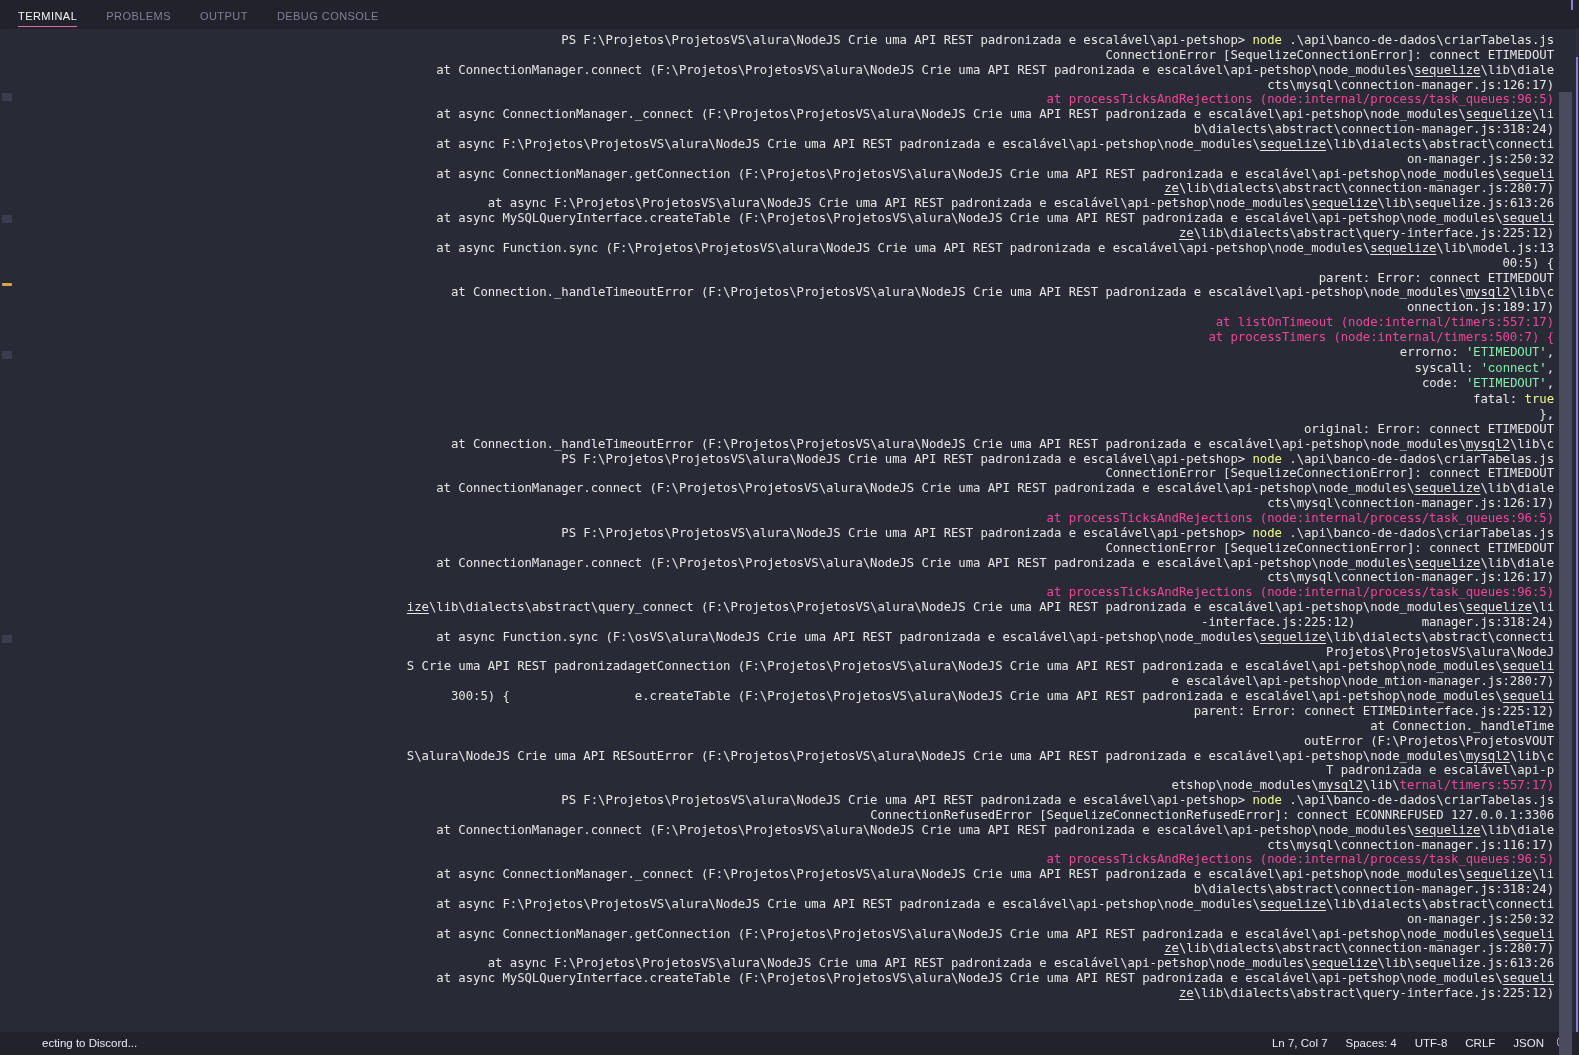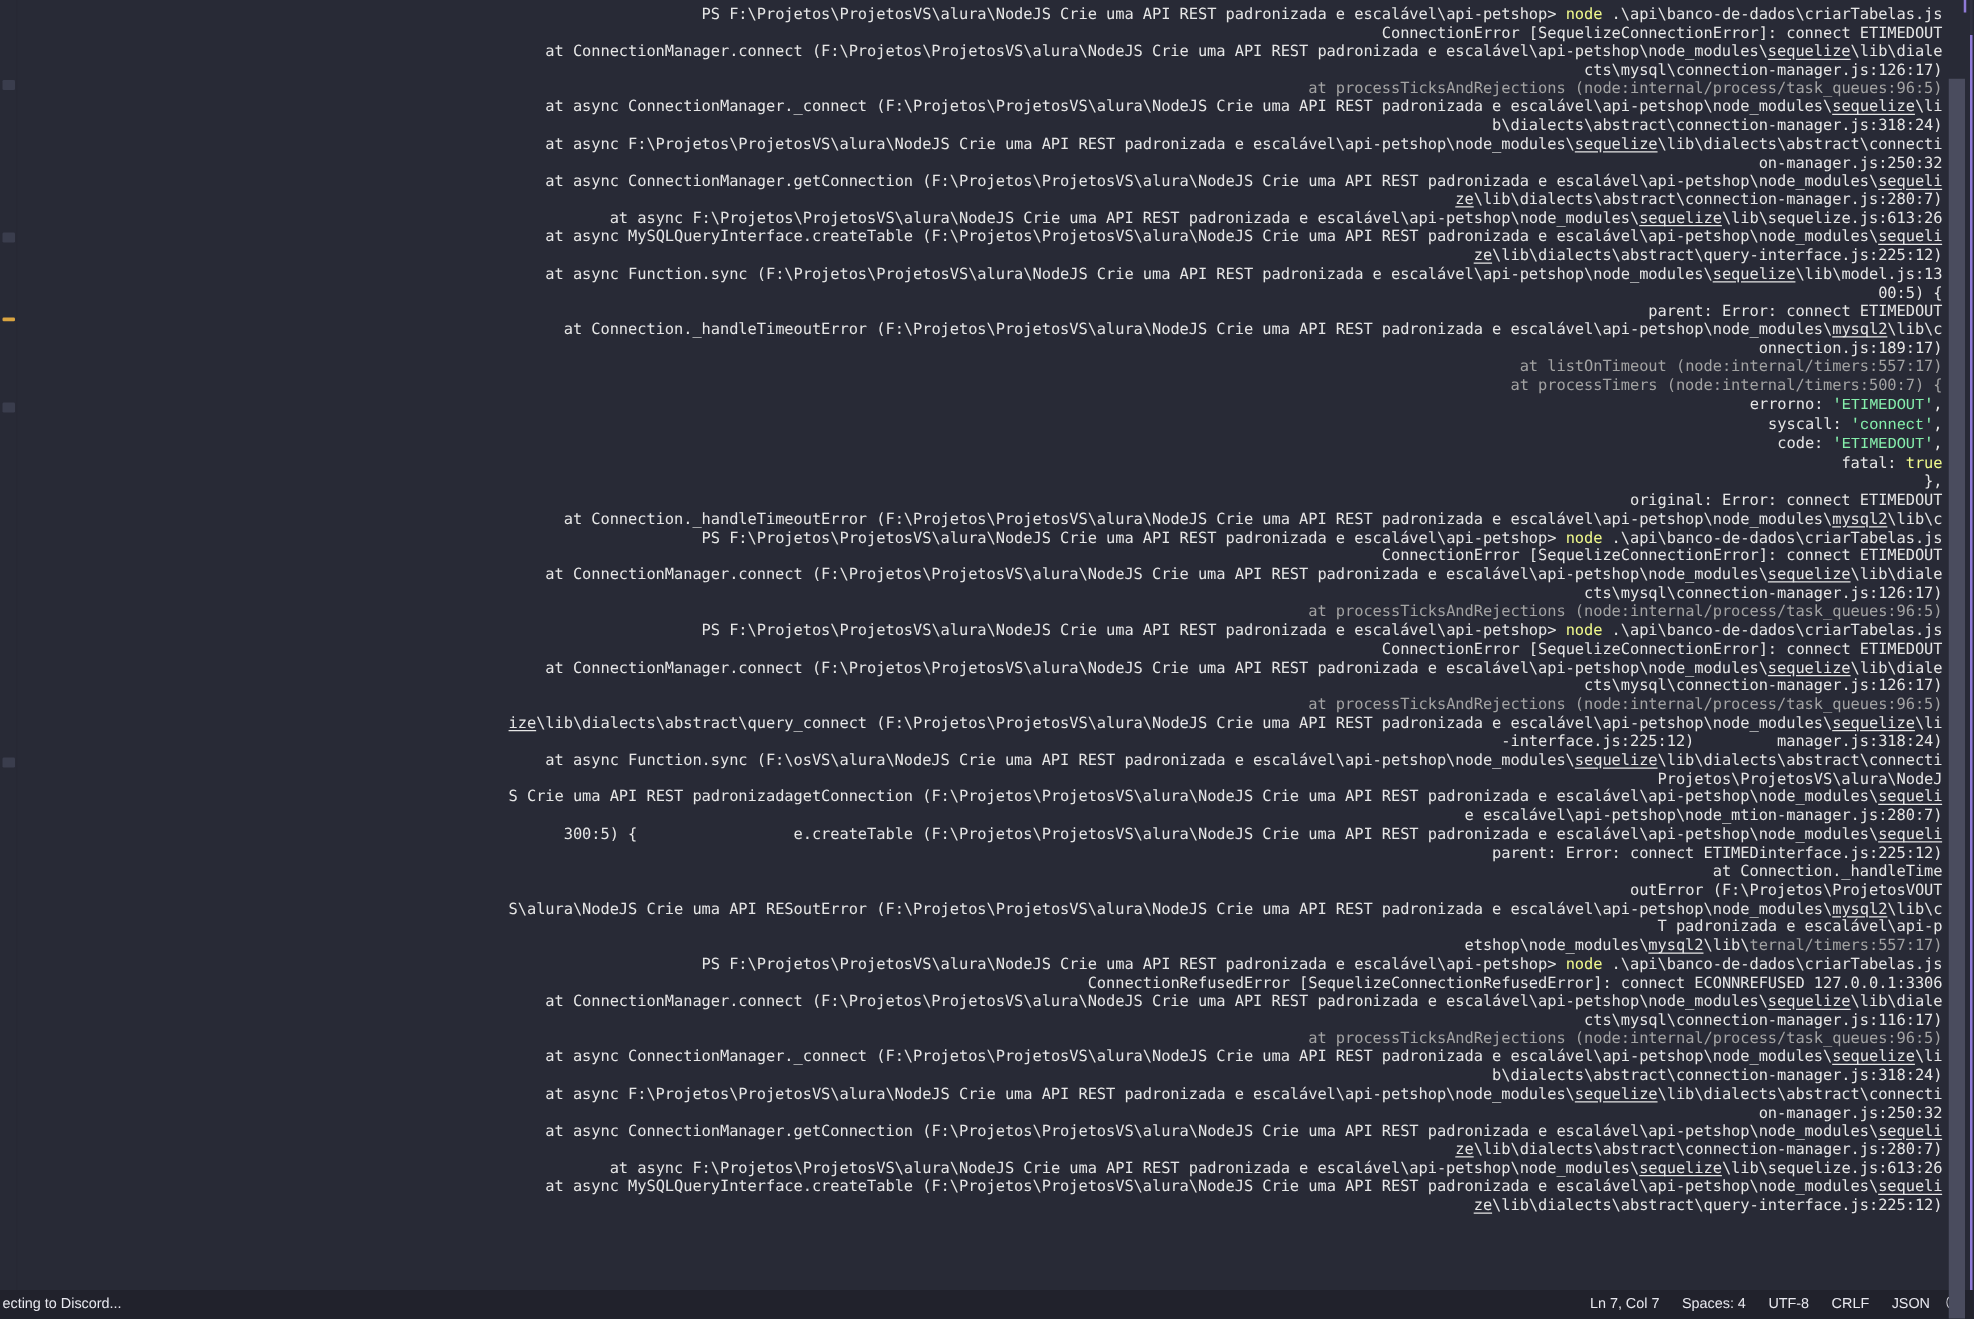--- a/index.html
+++ b/index.html
@@ -82,21 +82,21 @@
     text-align: right;
   }
   .term-line {
     font-family: "DejaVu Sans Mono", monospace;
     font-size: 12.3px;
     line-height: 14.85px;
     color: #e6e6e6;
     white-space: pre;
     letter-spacing: -0.05px;
   }
-  .dim   { color: #a3a3a3; }
+  .dim   { color: #ec4899; }
   .str   { color: #86efac; font-family: Liberation Mono, monospace; }
   .kw    { color: #f1fa8c; }
   .lnk   { text-decoration: underline; text-underline-offset: 2px; }
 
   
   .scroll-col {
     flex: 0 0 25px;
     position: relative;
     background: #282a36;
   }
@@ -134,40 +134,54 @@
     justify-content: space-between;
     font-family: "Liberation Sans", sans-serif;
     font-size: 11.5px;
     color: #e8e8ef;
     padding: 0 0 0 0;
     user-select: none;
   }
   .status-left { display: flex; align-items: center; padding-left: 0; }
   .status-right { display: flex; align-items: flex-end; padding-right: 6px; }
   .status-item { padding: 0 9px; white-space: nowrap; cursor: pointer; line-height: 23px; }
-  .status-left .status-item { padding-left: 2px; }
+  .status-left .status-item { padding-left: 2px; margin-left: 40px; }
   .status-icon {
     display: inline-flex;
     align-items: center;
     justify-content: center;
     width: 20px; height: 23px;
     cursor: pointer;
   }
   .status-cursor {
     position: absolute;
     right: 6px; top: 0;
     width: 2px; height: 10px;
     background: #8f7ad6;
   }
 </style>
 </head>
 <body>
 
 <div id="app">
 
+  <div class="panel-tabs">
+    <div class="panel-tab active">
+      <span>TERMINAL</span>
+    </div>
+    <div class="panel-tab">
+      <span>PROBLEMS</span>
+    </div>
+    <div class="panel-tab">
+      <span>OUTPUT</span>
+    </div>
+    <div class="panel-tab">
+      <span>DEBUG CONSOLE</span>
+    </div>
+  </div>
 
   <div class="body-row">
 
     <div class="overview-gutter" id="gutter">
         <div class="mark" style="top: 64px;"></div>
         <div class="mark" style="top: 186px;"></div>
         <div class="mark accent" style="top: 254px;"></div>
         <div class="mark" style="top: 322px;"></div>
         <div class="mark" style="top: 606px;"></div>
       </div>

